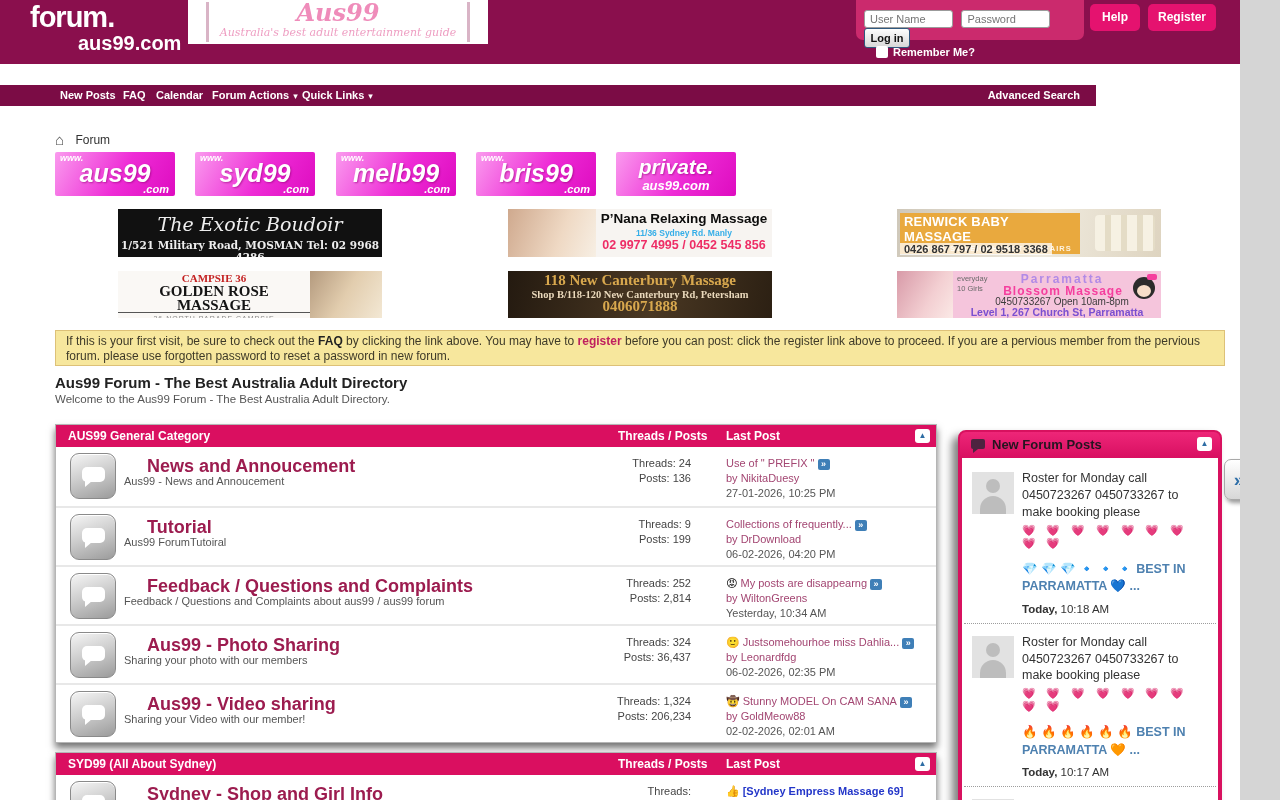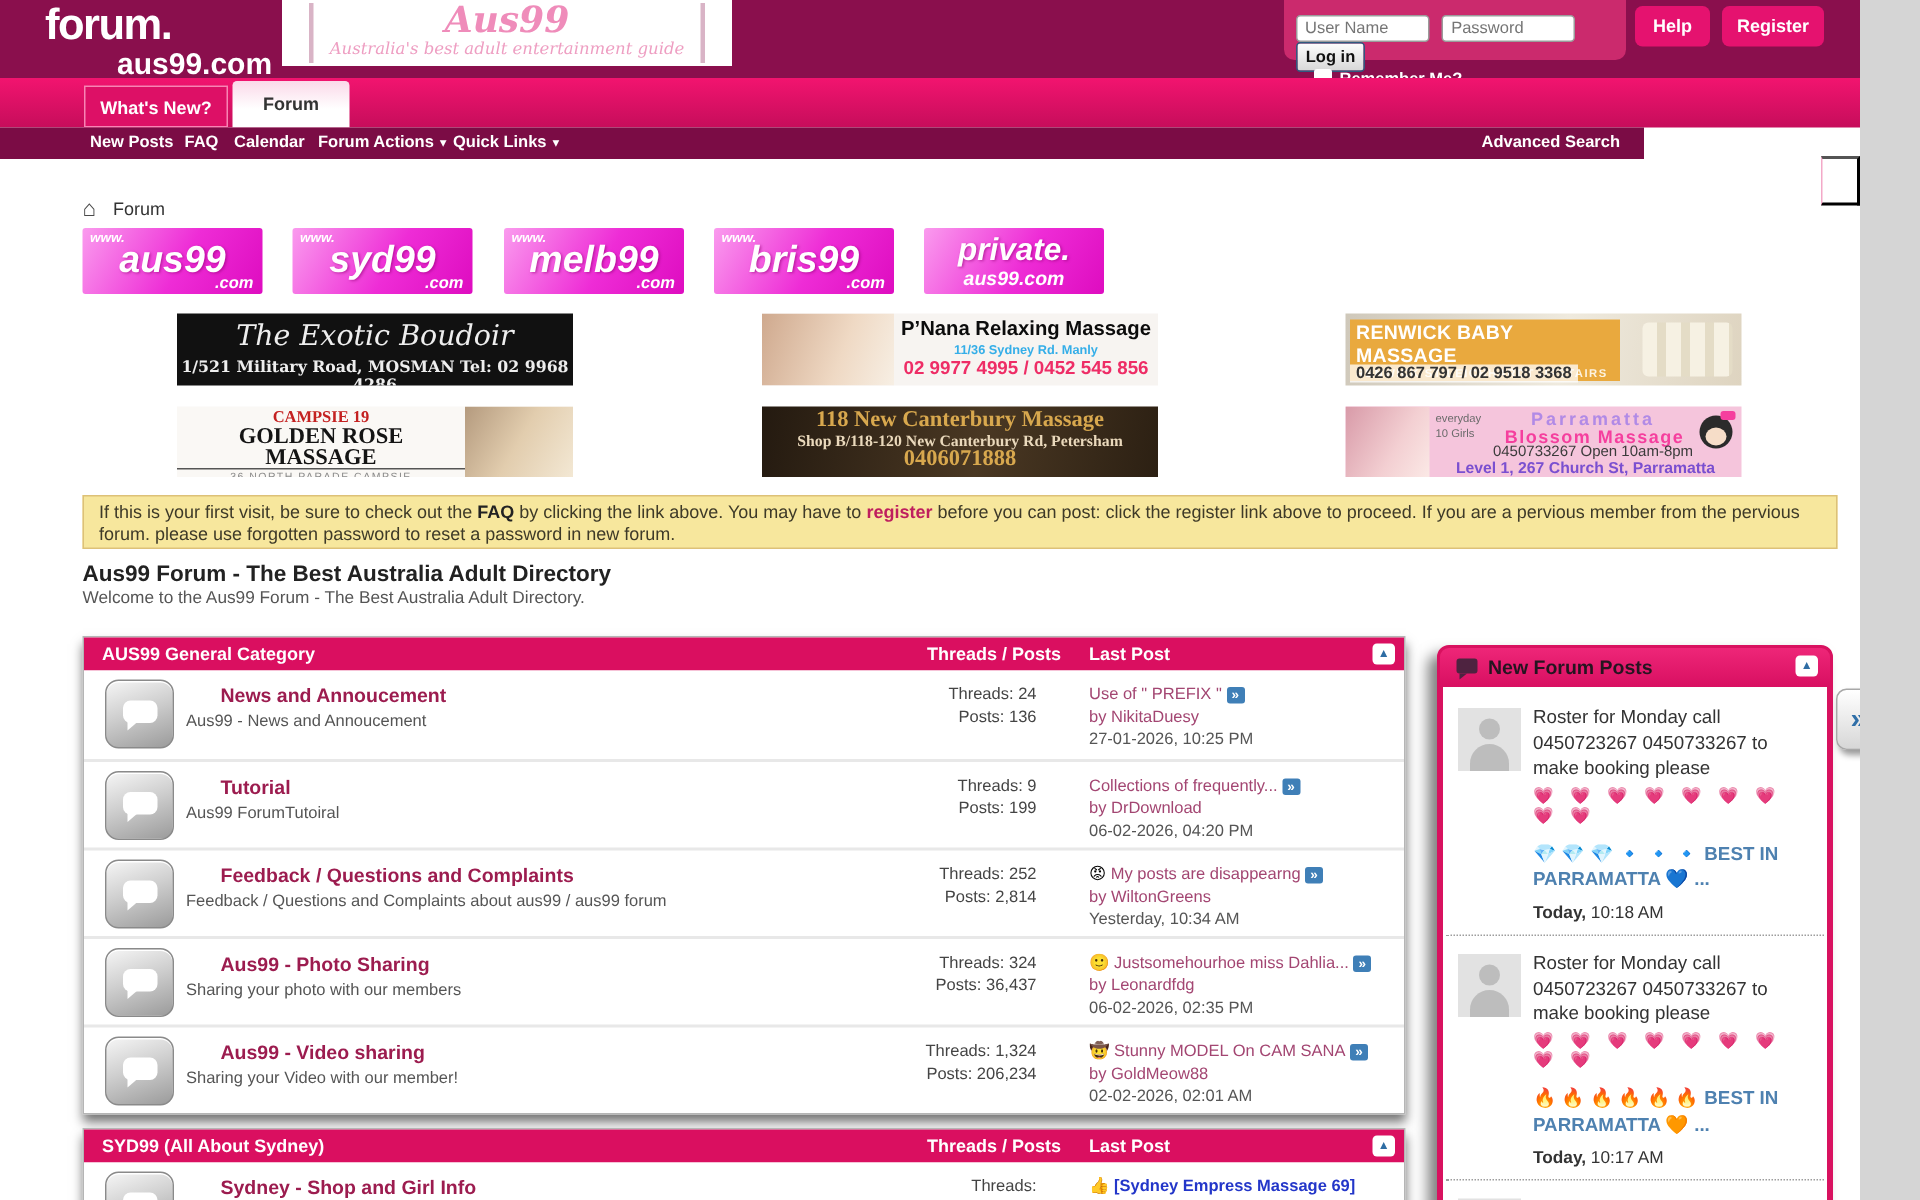--- a/index.html
+++ b/index.html
@@ -109,21 +109,21 @@
   .col-tp { position:absolute; left:562px; top:0; }
   .col-lp { position:absolute; left:670px; top:0; }
   .collapse-btn { position:absolute; right:6px; top:4px; width:15px; height:14px; background:#fff; border-radius:3px; color:#2e6da4; font-size:8px; text-align:center; line-height:14px; font-weight:bold; }
   .frow { position:relative; height:59px; background:#fff; }
   .frow + .frow { border-top:2px solid #e8e8e8; }
   .cat2 .frow { height:48px; }
   .ficon { position:absolute; left:14px; top:6px; width:46px; height:46px; border-radius:9px; border:1px solid #8a8a8a;
     background:linear-gradient(160deg,#f6f6f6 0%,#cfcfcf 45%,#9b9b9b 100%); box-shadow:inset 0 1px 0 #fff; }
   .bub { position:absolute; left:11px; top:13px; width:23px; height:15px; background:#fff; border-radius:5px; }
   .bub:after { content:""; position:absolute; left:3px; bottom:-5px; width:0; height:0; border-style:solid; border-width:6px 7px 0 0; border-color:#fff transparent transparent transparent; }
-  .ftitle { position:absolute; left:68px; top:9px; font-size:13px; font-weight:bold; color:#9c1c4f;padding-left:23px; }
+  .ftitle { position:absolute; left:68px; top:9px; font-size:18px; font-weight:bold; color:#9c1c4f;padding-left:23px; }
   .fdesc { position:absolute; left:68px; top:28px; font-size:11px; color:#555; }
   .fstats { position:absolute; left:540px; top:9px; width:95px; text-align:right; font-size:11px; color:#444; line-height:15px; }
   .cat2 .fstats { width:62px; left:573px; }
   .flast { position:absolute; left:670px; top:9px; width:206px; font-size:11px; line-height:15px; }
   .flast a, .flast .lnk { color:#a34672; text-decoration:none; }
   .flast .blue { color:#2336c9; font-weight:bold; }
   .fdate { color:#555; }
   .goto { display:inline-block; width:12px; height:11px; background:#3f7fb7; color:#fff; border-radius:2px; font-size:9px; line-height:11px; text-align:center; font-weight:bold; margin-left:3px; }
   .emoji { margin-right:3px; }
 
@@ -169,31 +169,20 @@
       <input type="password" placeholder="Password" style="">
       <button class="loginbtn">Log in</button>
     </div>
     <div class="remember">
       <span class="cb"></span><span>Remember Me?</span>
     </div>
     <div class="pillbtn helpbtn">Help</div>
     <div class="pillbtn regbtn">Register</div>
   </div>
 
-  <div class="tabbar">
-    <div class="tab tab-inactive">What's New?</div>
-    <div class="tab tab-active">Forum</div>
-    <input class="searchbox" style="">
-    <button class="searchbtn">
-      <svg width="14" height="14" viewBox="0 0 14 14">
-        <circle cx="5.5" cy="5.5" r="4" fill="none" stroke="#ffffff" stroke-width="2"></circle>
-        <line x1="8.5" y1="8.5" x2="13" y2="13" stroke="#ffffff" stroke-width="2.4"></line>
-      </svg>
-    </button>
-  </div>
 
   <div class="subnav">
     <span class="ni" style="left:60px">New Posts</span>
     <span class="ni" style="left:123px">FAQ</span>
     <span class="ni" style="left:156px">Calendar</span>
     <span class="ni" style="left:212px"><span>Forum Actions</span><span class="caret">▾</span></span>
     <span class="ni" style="left:302px"><span>Quick Links</span><span class="caret">▾</span></span>
     <span class="advsearch">Advanced Search</span>
   </div>
 
@@ -241,21 +230,21 @@
     <div class="candles"></div>
     <div class="lab">
       <div class="t">RENWICK BABY MASSAGE</div>
       <div class="a">RENWICK ST LEICHHARDT UPSTAIRS</div>
     </div>
     <div class="p">0426 867 797 / 02 9518 3368</div>
   </div>
   <div class="ad ad4">
     <div class="photo"></div>
     <div class="inner">
-      <div class="c36">CAMPSIE 19</div>
+      <div class="c36">CAMPSIE 36</div>
       <div><span class="t">GOLDEN ROSE MASSAGE</span></div>
       <div class="a">36 NORTH PARADE CAMPSIE</div>
 
     </div>
   </div>
   <div class="ad ad5">
     <div class="t">118 New Canterbury Massage</div>
     <div class="a">Shop B/118-120 New Canterbury Rd, Petersham</div>
     <div class="p">0406071888</div>
   </div>

